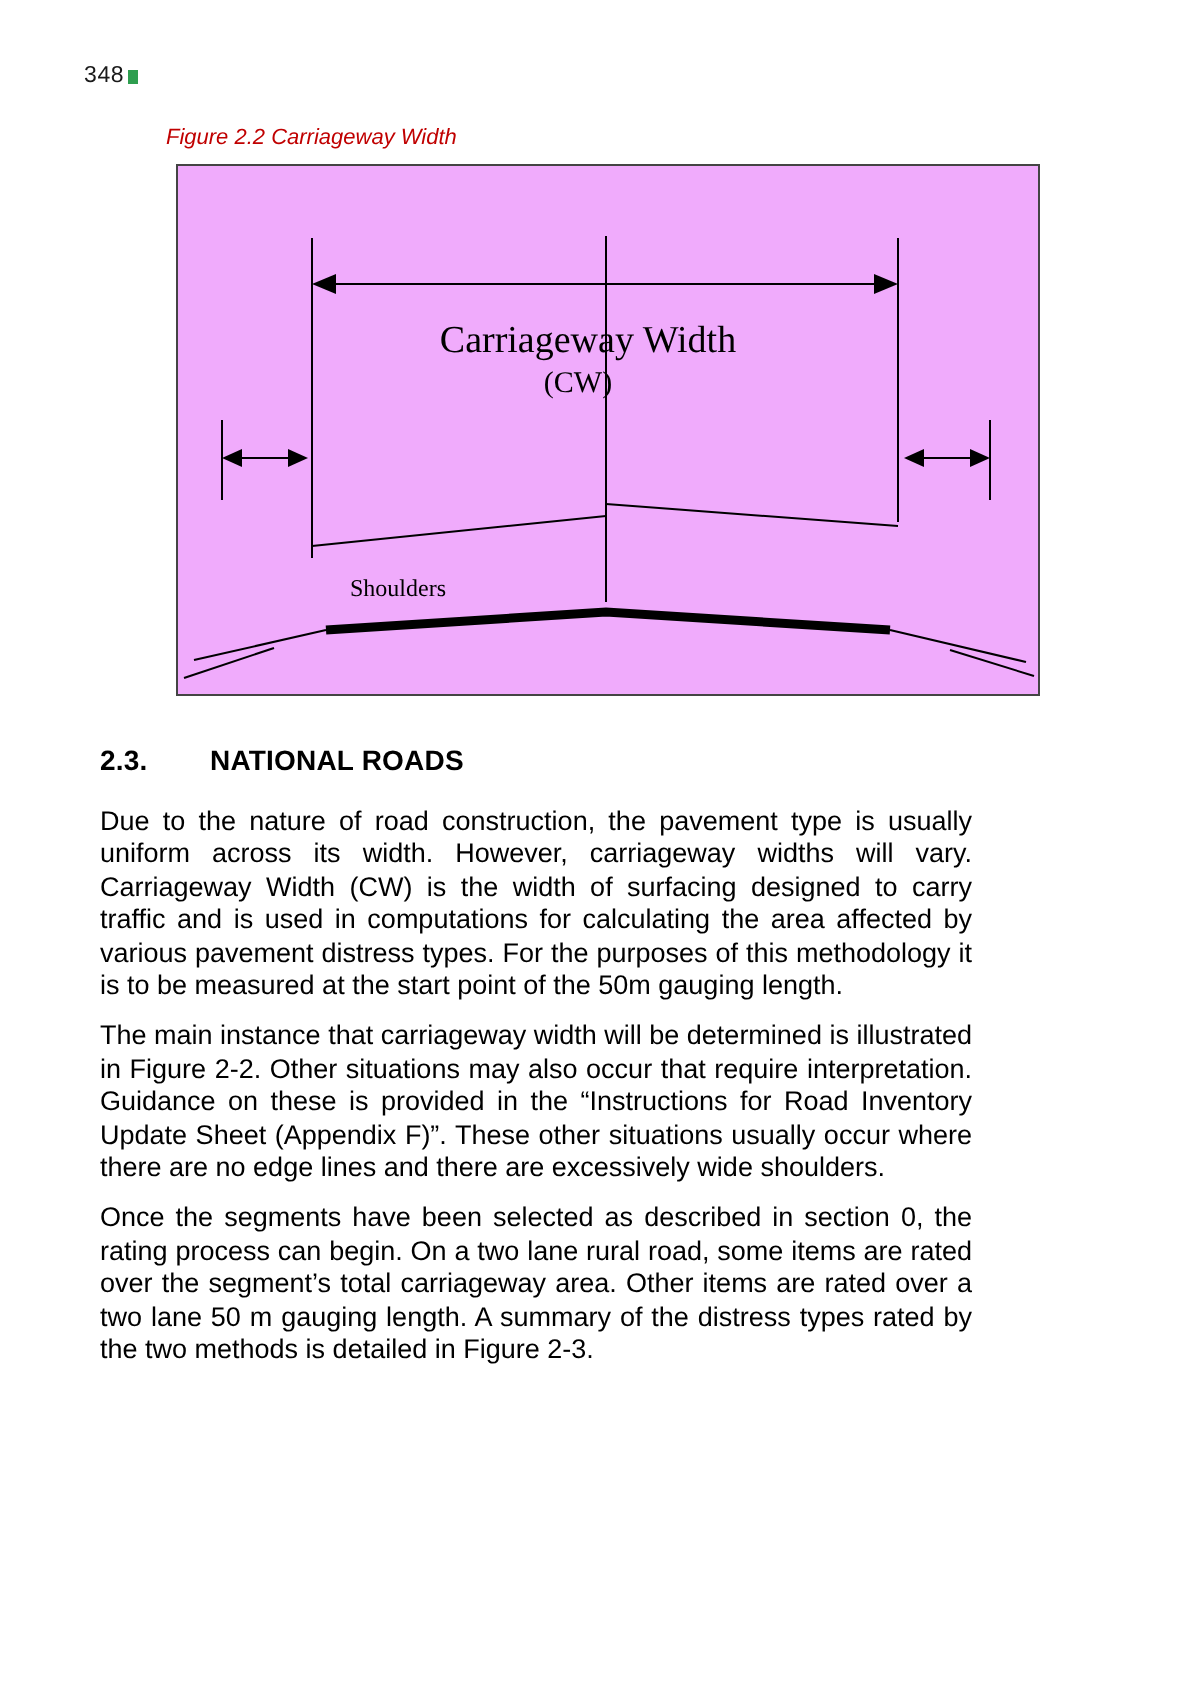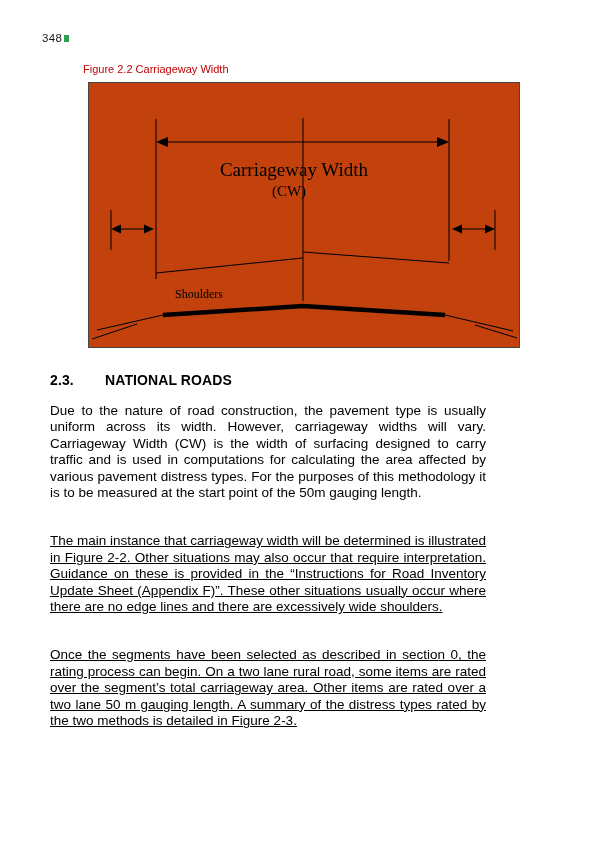--- a/index.html
+++ b/index.html
@@ -32,50 +32,51 @@
     margin: 51px 58px 0 60px;
     font-size: 13.5px;
     line-height: 16.4px;
     text-align: justify;
   }
 
   
   .fig-caption {
     margin: 19px 0 0 83px;
     font-size: 11px;
+    font-style: italic;
     color: #c00000;
   }
 
   
   .figure-box {
     margin: 7px 0 0 88px;
     width: 430px;
     height: 264px;
     border: 1px solid #444;
-    background: #c2410c;
+    background: #f0abfc;
   }
   .figure-box svg { display: block; }
 
   
   .section-heading {
     margin: 24px 0 0 50px;
     font-size: 14px;
     font-weight: bold;
     letter-spacing: 0.1px;
   }
   .section-number { display: inline-block; width: 55px; }
 
   
   .body-para {
     margin: 15px 50px 0 50px;
     font-size: 13.5px;
     line-height: 16.4px;
     text-align: justify;
   }
-  .body-para + .body-para { margin-top: 32px; text-decoration: underline; }
+  .body-para + .body-para { margin-top: 9px; }
 </style>
 </head>
 <body>
 
 <div class="page">
 
   <div class="header">
     <span class="page-num">348</span>
     <span class="header-marker"></span>
   </div>

